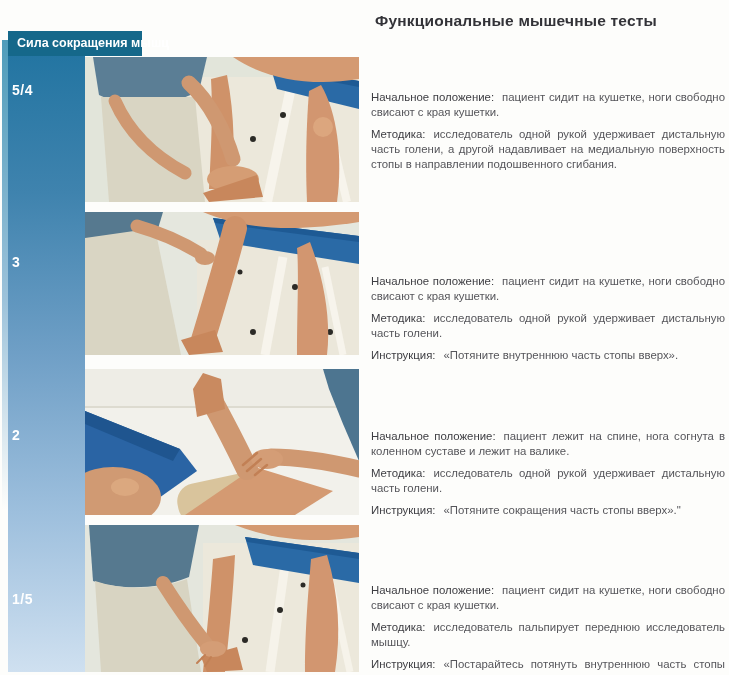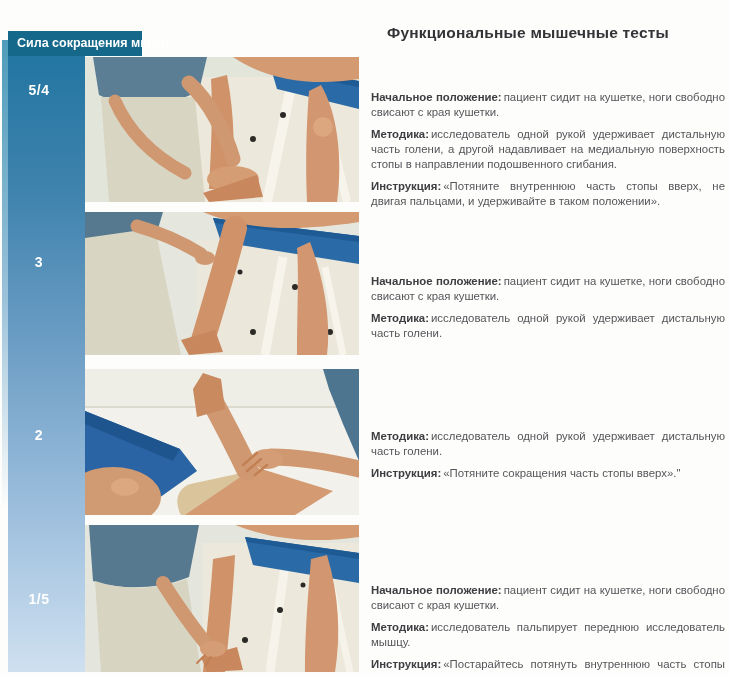--- a/index.html
+++ b/index.html
@@ -21,47 +21,47 @@
       var(--sidebar-gradient-bottom,#cfe0f0) 100%);
   }
   .sidebar-header{
     position:absolute;left:8px;top:31px;width:134px;height:25px;
     box-sizing:border-box;padding-left:9px;
     background:var(--sidebar-header-bg,#15688a);
     color:#fff;font-weight:bold;font-size:12.5px;line-height:25px;
     white-space:nowrap;
   }
   .grade{
-    position:absolute;left:4px;width:70px;text-align:center;
+    position:absolute;left:12px;width:70px;text-align:left;
     color:#fff;font-weight:bold;font-size:14px;line-height:15px;
     letter-spacing:.5px;
   }
   .g1{top:83px}.g2{top:255px}.g3{top:428px}.g4{top:592px}
   .photo{
     position:absolute;left:85px;width:274px;overflow:hidden;background:#e4e6dd;
   }
   .ph1{top:57px;height:145px}
   .ph2{top:212px;height:143px}
   .ph3{top:369px;height:146px}
   .ph4{top:525px;height:147px}
   .photo svg{display:block;width:100%;height:100%;}
   .title{
-    position:absolute;left:371px;top:8px;margin:16px;
+    position:absolute;left:371px;top:8px;margin:4px;
     font-size:15.5px;font-weight:bold;letter-spacing:.2px;
     color:var(--title-text,#333338);
   }
   .tblock{
     position:absolute;left:371px;width:354px;
   }
   .tb1{top:90px}.tb2{top:274px}.tb3{top:429px}.tb4{top:583px}
   .tblock p{
     margin:0 0 7px 0;font-size:11.4px;line-height:1.31;
     text-align:justify;color:var(--body-text,#55555a);
   }
-  .plabel{color:#3d3d42;font-weight:bold;padding-right:2px;}
+  .plabel{color:#3d3d42;font-weight:normal;padding-right:8px;}
 </style>
 </head>
 <body>
 
 <div class="page">
 
   <div class="sidebar-edge"></div>
   <div class="sidebar-band"></div>
   <div class="sidebar-header">Сила сокращения мышц</div>
 
@@ -177,29 +177,30 @@
       <g stroke="#c28055" stroke-width="2" fill="none" stroke-linecap="round">
         <path d="M120,130 L112,138"></path>
           <path d="M126,132 L120,141"></path>
       </g>
     </svg>
   </div>
 
   <div class="tblock tb1">
     <p><b class="plabel">Начальное положение:</b><span>пациент сидит на кушетке, ноги свободно свисают с края кушетки.</span></p>
     <p><b class="plabel">Методика:</b><span>исследователь одной рукой удерживает дистальную часть голени, а другой надавливает на медиальную поверхность стопы в направлении подошвенного сгибания.</span></p>
-    <p><b class="plabel">Инструкция:</b><span>«Потяните внутреннюю часть стопы вверх, не двигая пальцами, и удерживайте в таком положении».</span></p>
   </div>
 
   <div class="tblock tb2">
     <p><b class="plabel">Начальное положение:</b><span>пациент сидит на кушетке, ноги свободно свисают с края кушетки.</span></p>
     <p><b class="plabel">Методика:</b><span>исследователь одной рукой удерживает дистальную часть голени.</span></p>
+    <p><b class="plabel">Инструкция:</b><span>«Потяните внутреннюю часть стопы вверх».</span></p>
   </div>
 
   <div class="tblock tb3">
+    <p><b class="plabel">Начальное положение:</b><span>пациент лежит на спине, нога согнута в коленном суставе и лежит на валике.</span></p>
     <p><b class="plabel">Методика:</b><span>исследователь одной рукой удерживает дистальную часть голени.</span></p>
     <p><b class="plabel">Инструкция:</b><span>«Потяните сокращения часть стопы вверх»."</span></p>
   </div>
 
   <div class="tblock tb4">
     <p><b class="plabel">Начальное положение:</b><span>пациент сидит на кушетке, ноги свободно свисают с края кушетки.</span></p>
     <p><b class="plabel">Методика:</b><span>исследователь пальпирует переднюю исследователь мышцу.</span></p>
     <p><b class="plabel">Инструкция:</b><span>«Постарайтесь потянуть внутреннюю часть стопы вверх».</span></p>
   </div>
 

